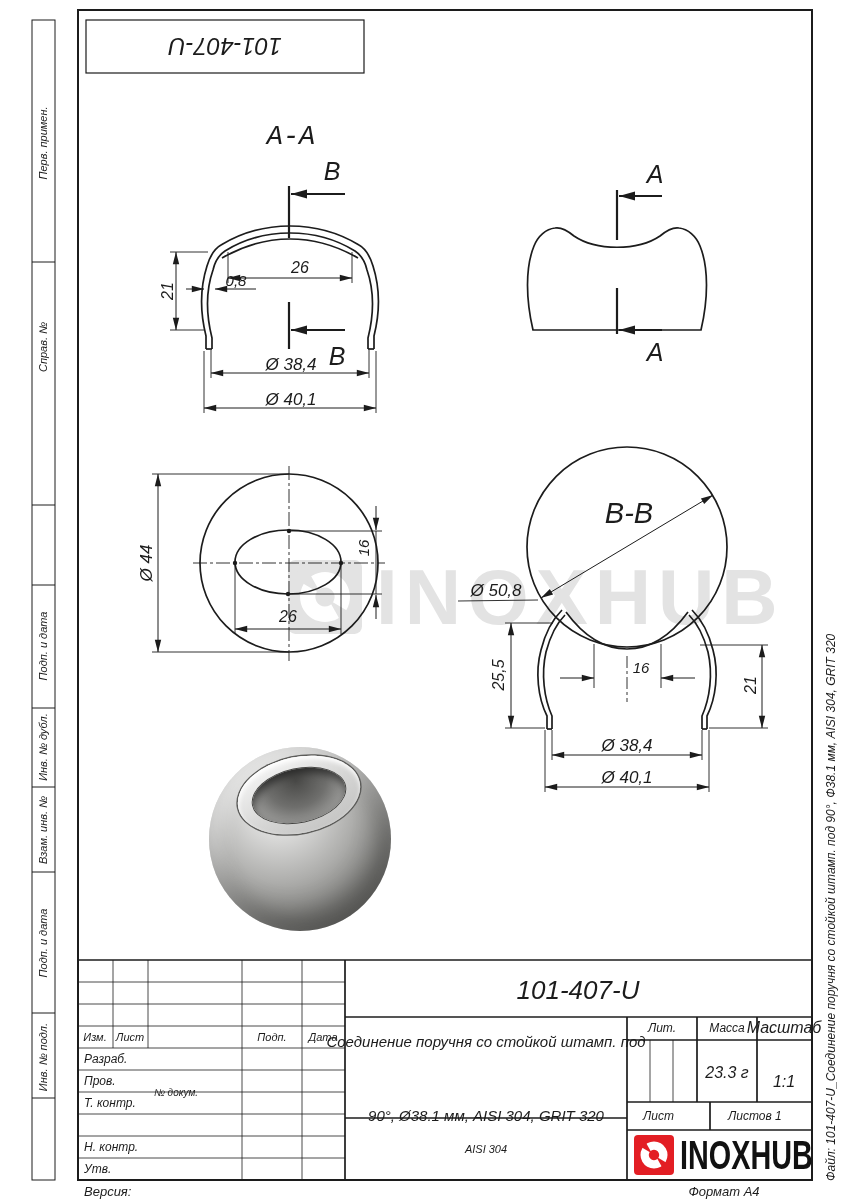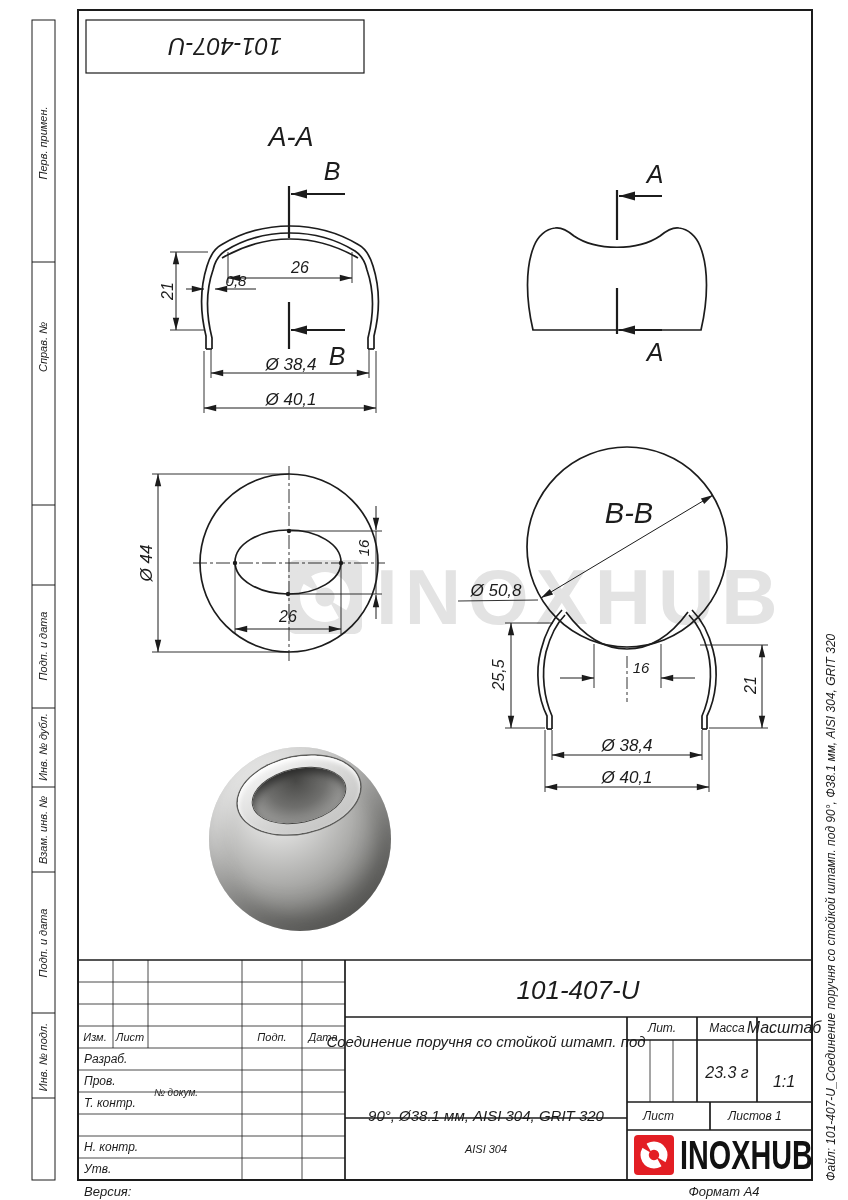--- a/index.html
+++ b/index.html
@@ -224,21 +224,21 @@
   <div class="t rot180" style="left:225px;top:46px;font-size:24px;">101-407-U</div>
 
   <div class="t rot" style="left:43px;top:143px;font-size:11px;">Перв. примен.</div>
   <div class="t rot" style="left:43px;top:347px;font-size:11px;">Справ. №</div>
   <div class="t rot" style="left:43px;top:646px;font-size:11px;">Подп. и дата</div>
   <div class="t rot" style="left:43px;top:747px;font-size:11px;">Инв. № дубл.</div>
   <div class="t rot" style="left:43px;top:830px;font-size:11px;">Взам. инв. №</div>
   <div class="t rot" style="left:43px;top:943px;font-size:11px;">Подп. и дата</div>
   <div class="t rot" style="left:43px;top:1057px;font-size:11px;">Инв. № подл.</div>
 
-  <div class="t c" style="left:291px;top:137px;font-size:27px;">A-A</div>
+  <div class="t c" style="left:291px;top:137px;font-size:27px;font-family:Liberation Mono, monospace;">A-A</div>
   <div class="t c" style="left:332px;top:171px;font-size:25px;">B</div>
   <div class="t c" style="left:337px;top:356px;font-size:25px;">B</div>
   <div class="t c" style="left:300px;top:268px;font-size:16px;">26</div>
   <div class="t c" style="left:236px;top:280px;font-size:15px;">0,8</div>
   <div class="t rot" style="left:168px;top:291px;font-size:16px;">21</div>
   <div class="t c" style="left:291px;top:364px;font-size:17px;">Ø 38,4</div>
   <div class="t c" style="left:291px;top:399px;font-size:17px;">Ø 40,1</div>
 
   <div class="t c" style="left:655px;top:174px;font-size:25px;">A</div>
   <div class="t c" style="left:655px;top:352px;font-size:25px;">A</div>

